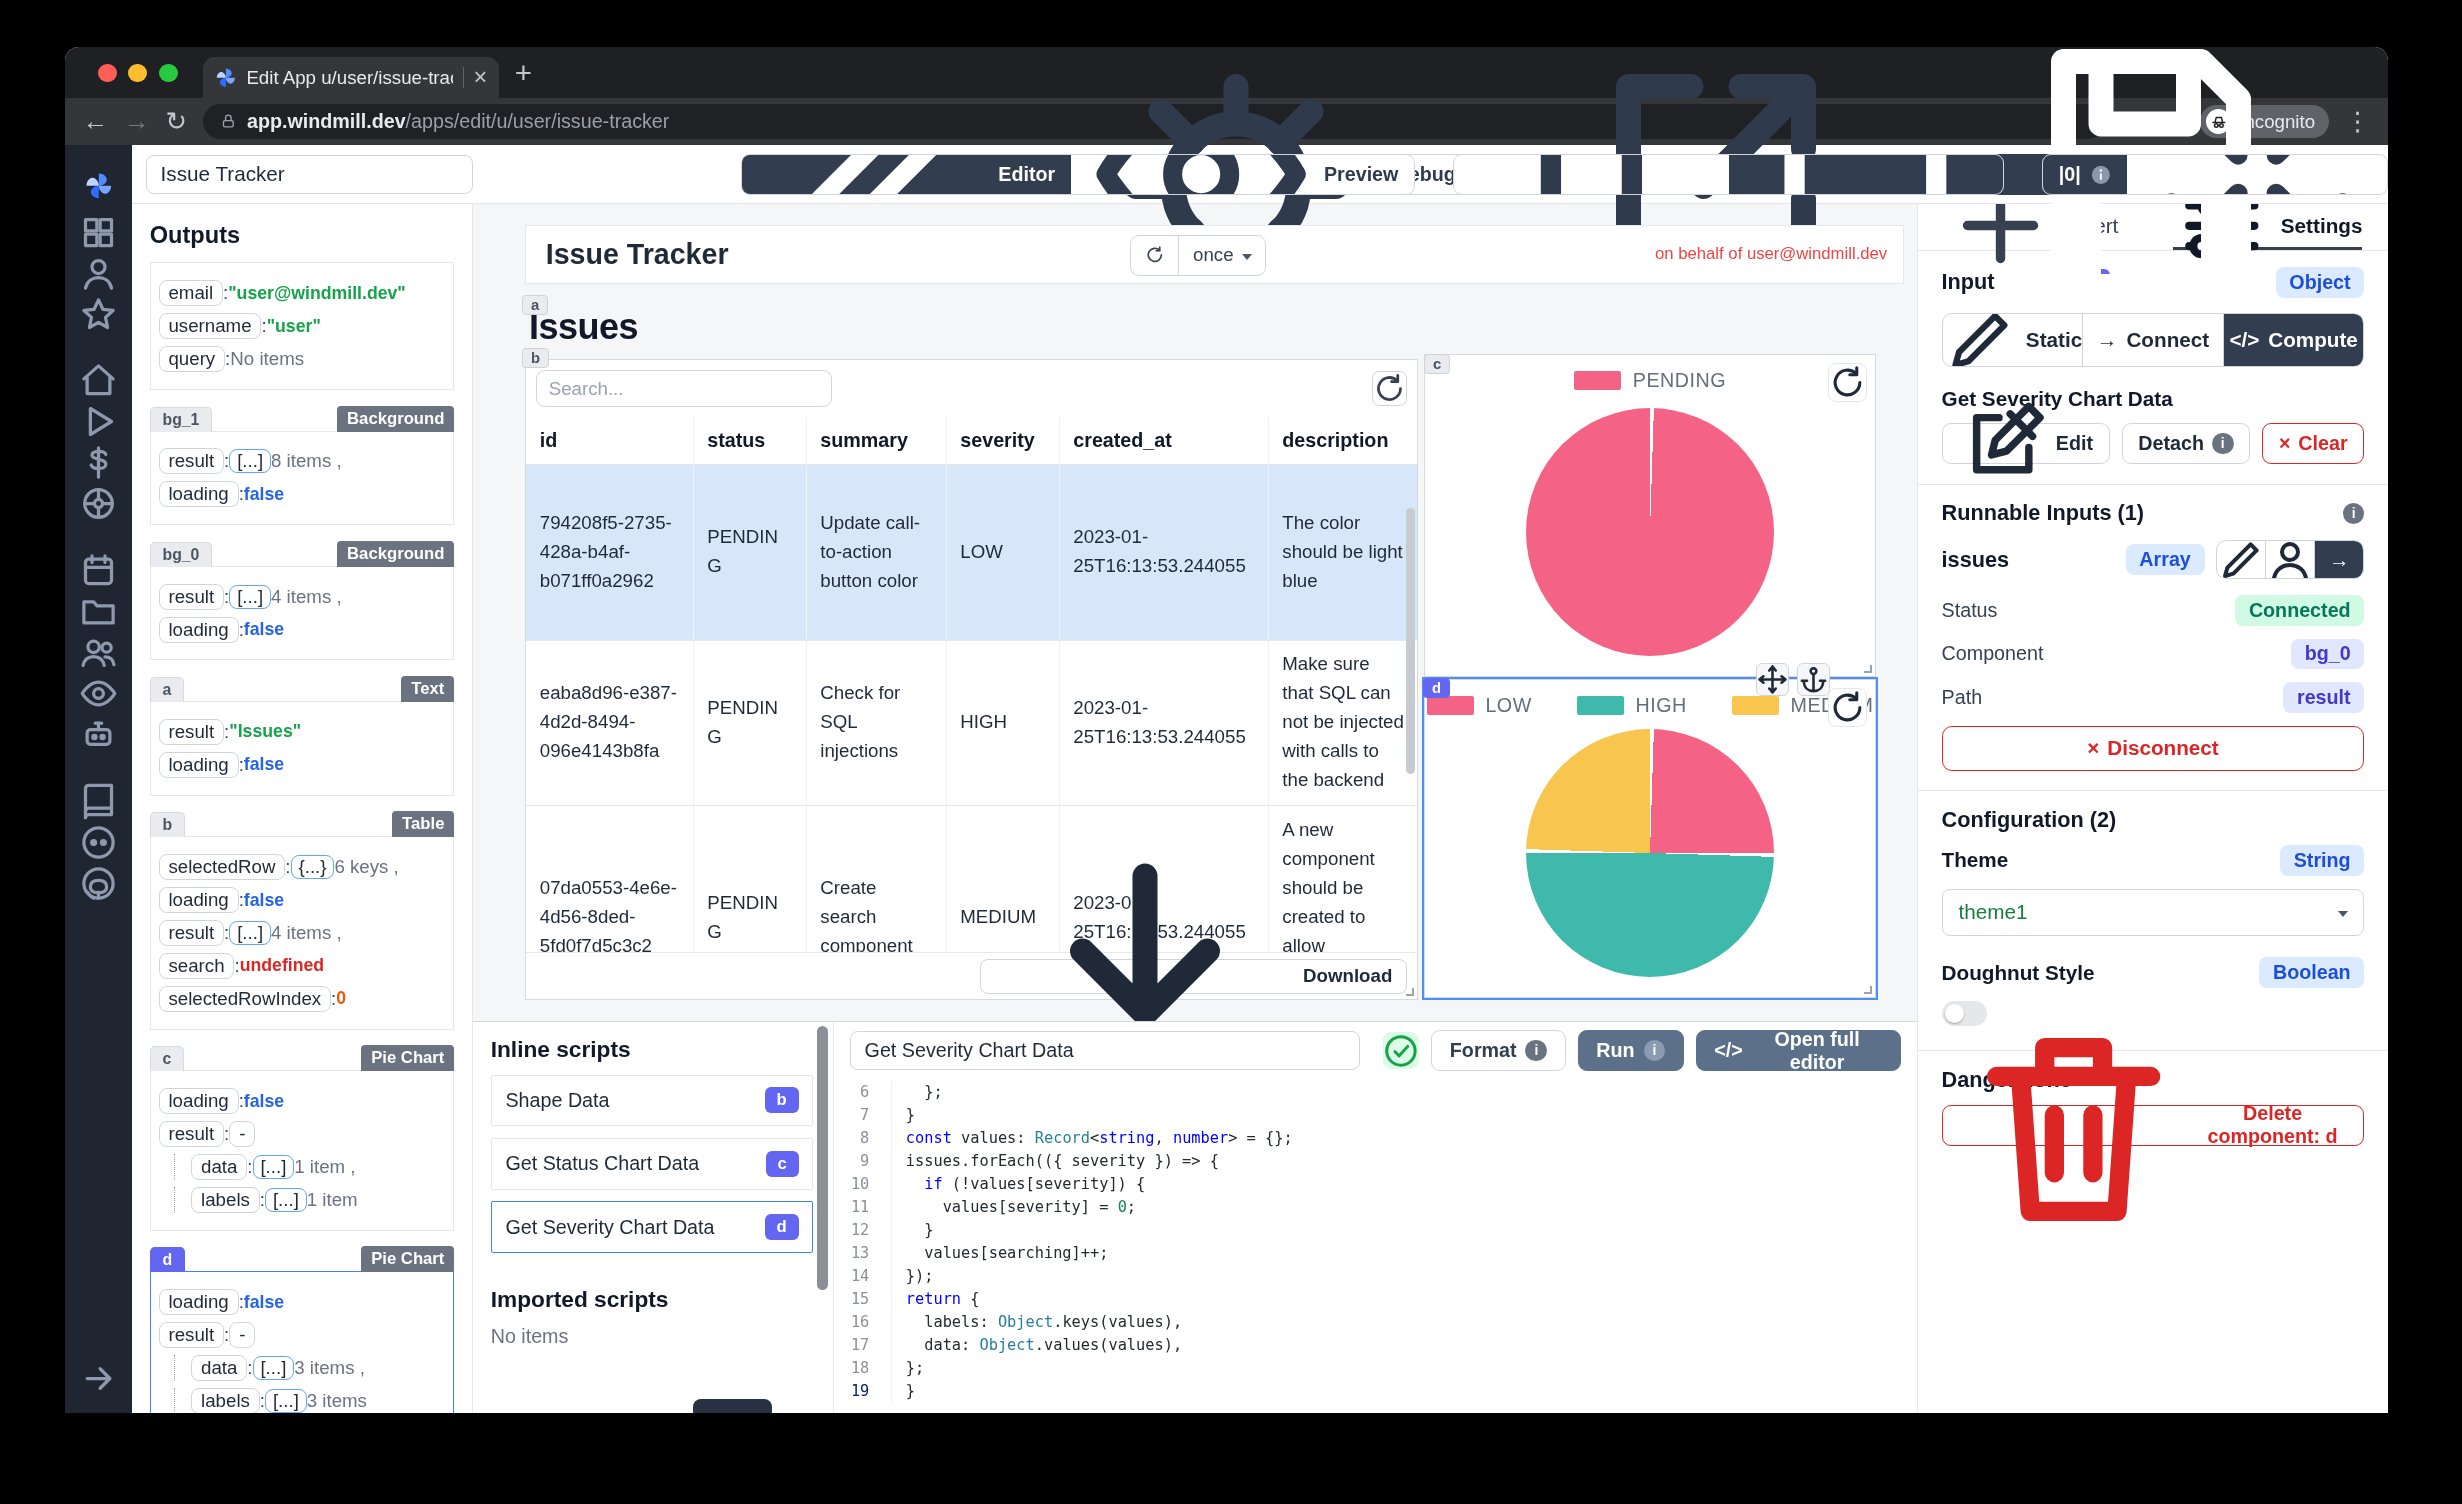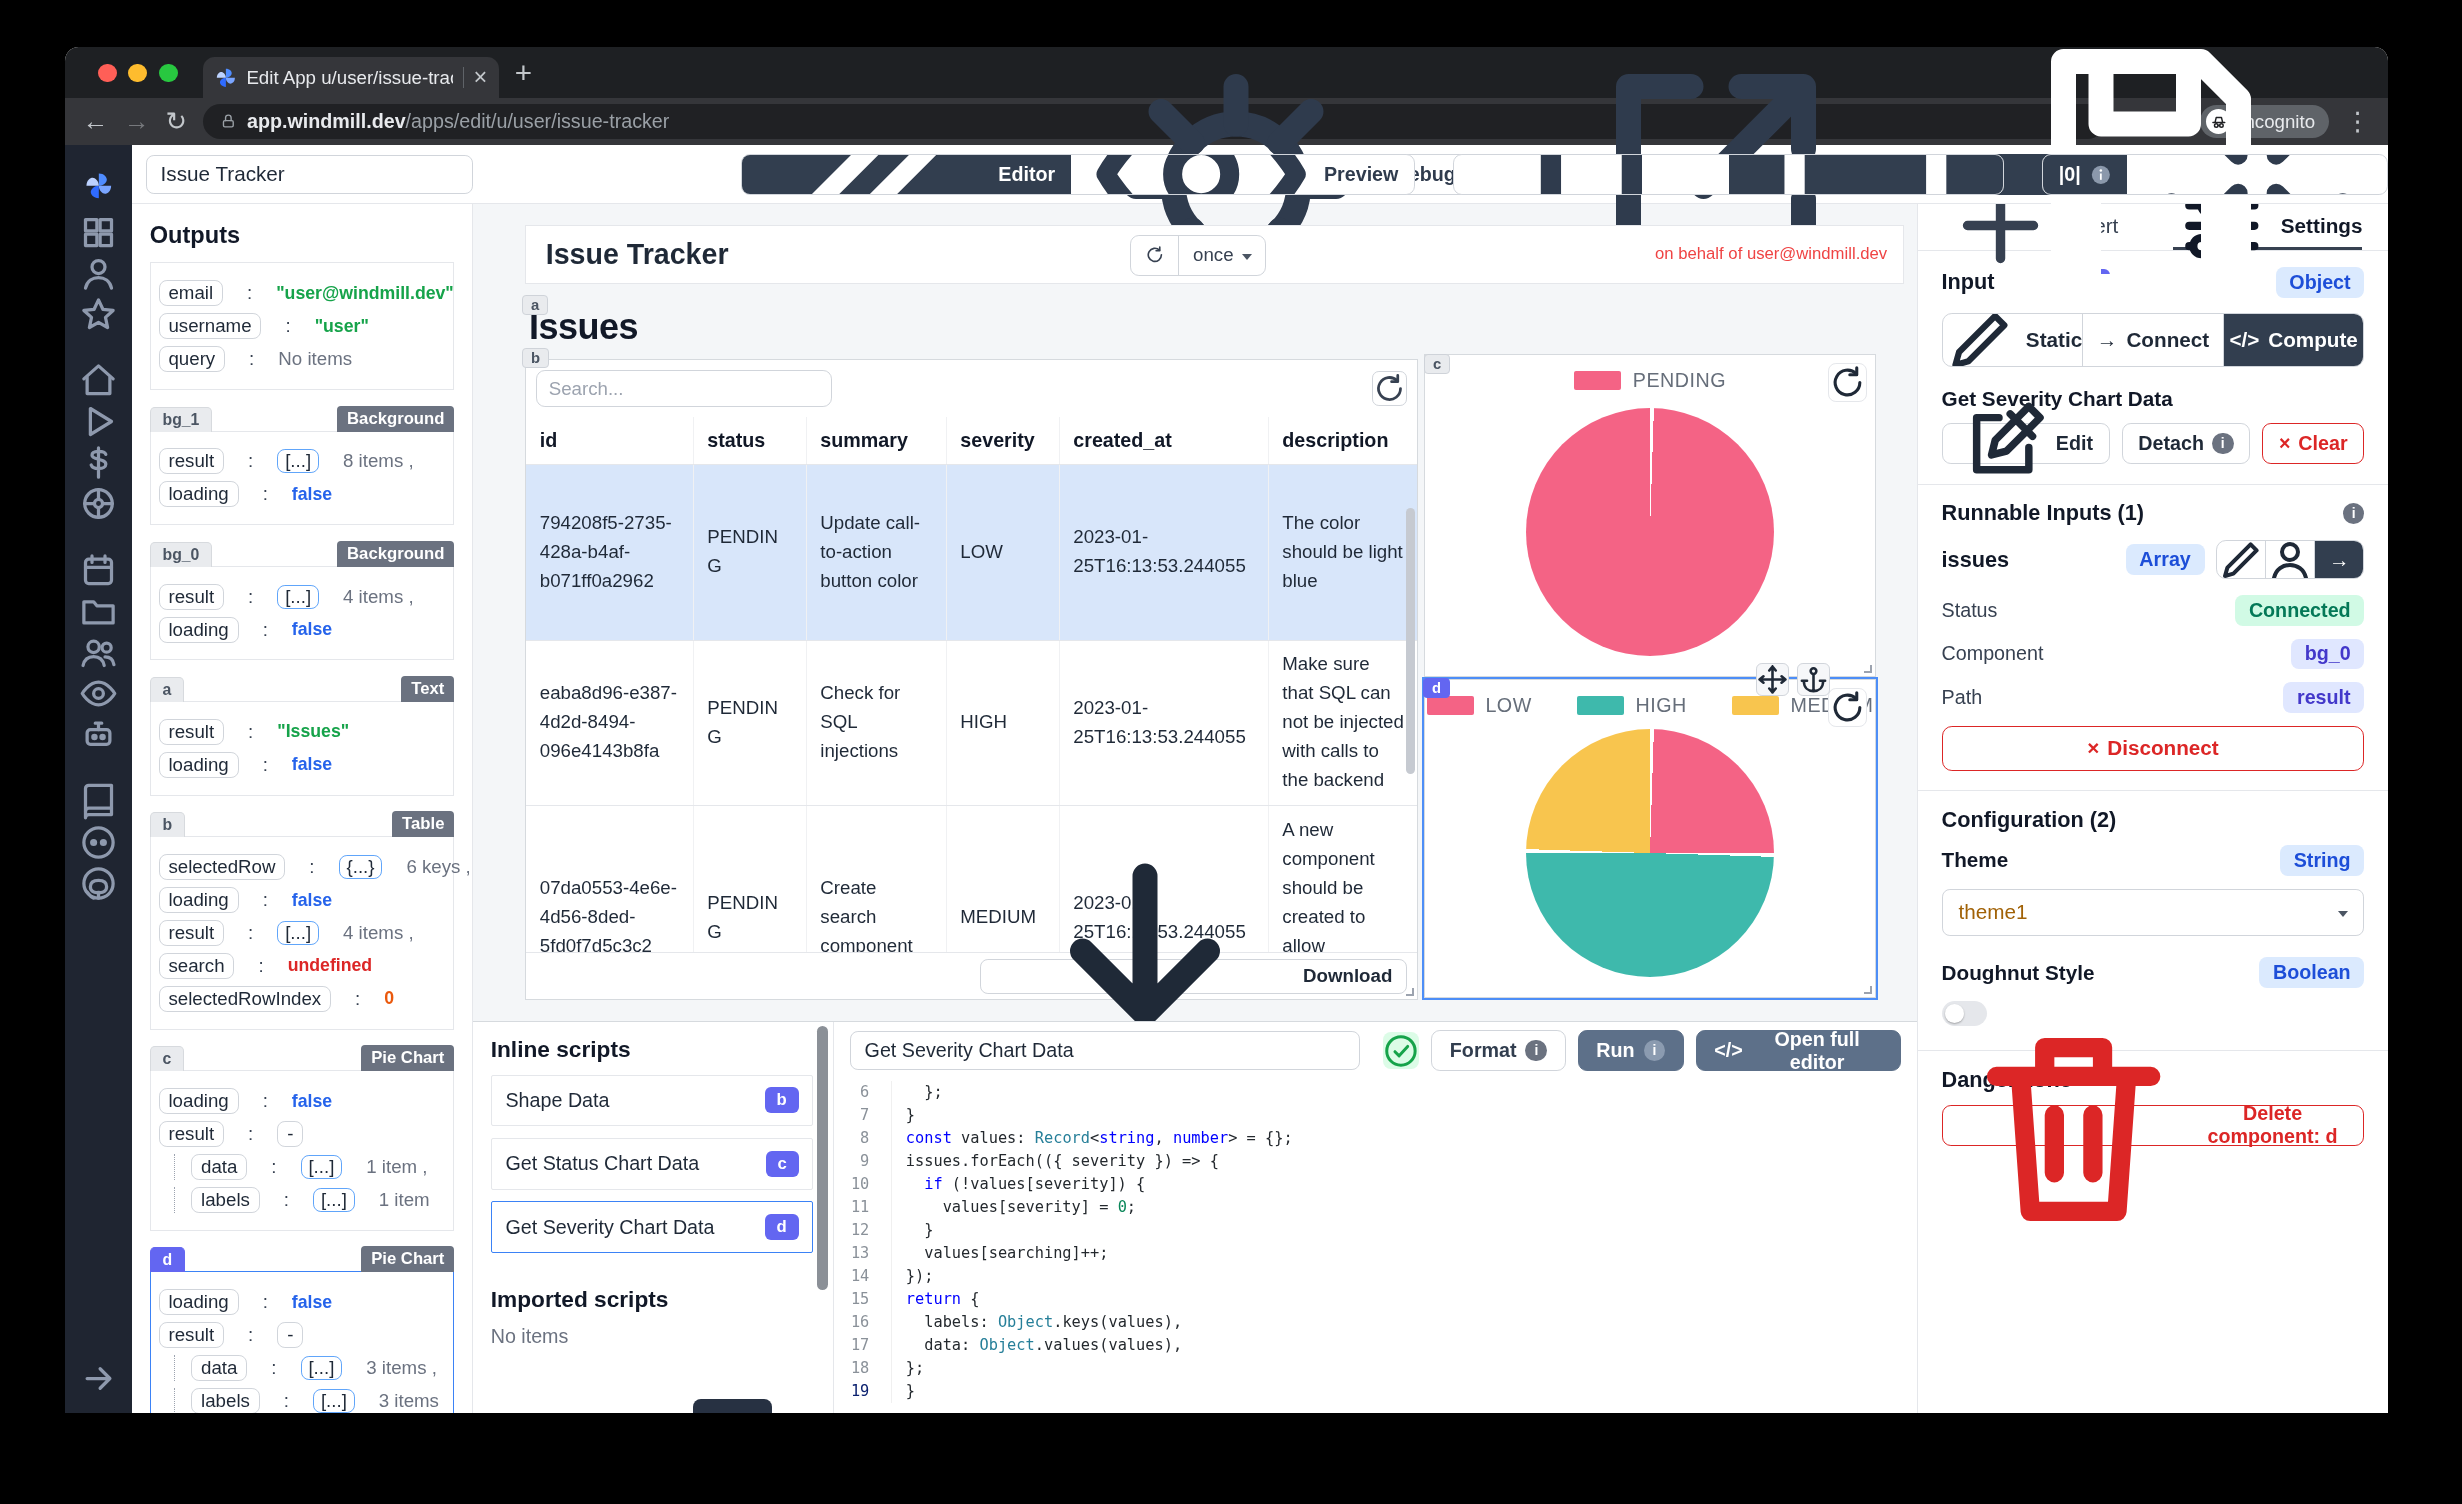--- a/index.html
+++ b/index.html
@@ -52,21 +52,21 @@
   .content { flex:1; display:flex; min-height:0; }
   .outputs { width:341px; background:#fff; border-right:1px solid #e5e7eb; padding:11.8px 17.7px; overflow:hidden; flex:none; font-size:18.7px; }
   .outputs h2 { font-size:23.6px; color:#111827; margin:5.9px 0 13.8px; }
   .out-group { margin-bottom:15.8px; }
   .out-ghead { display:flex; justify-content:space-between; align-items:flex-end; margin-bottom:-1px; position:relative; z-index:1; }
   .gtab { background:#e9ebee; border:1px solid #d7dade; border-bottom:none; border-radius:4.9px 4.9px 0 0; font-size:15.8px; font-weight:bold; color:#4b5563; padding:3px 11.8px; }
   .gtab.sel { background:#6366f1; border-color:#6366f1; color:#fff; }
   .gtype { background:#6b7280; color:#fff; font-size:16.7px; font-weight:bold; padding:3px 9.9px; border-radius:3.9px 3.9px 0 0; }
   .out-box { border:1px solid #e5e7eb; background:#fff; padding:9.9px 7.9px; }
   .out-box.sel { border:1px solid #3b82f6; }
-  .orow { display:flex; align-items:center; gap:24px; margin:6.9px 0; flex-wrap:nowrap; white-space:nowrap; }
+  .orow { display:flex; align-items:center; gap:0; margin:6.9px 0; flex-wrap:nowrap; white-space:nowrap; }
   .orow.ind { margin-left:15.8px; border-left:1px dotted #9ca3af; padding-left:15.8px; }
   .pill { border:1px solid #d1d5db; border-radius:7.9px; padding:1px 8.9px; color:#1f2937; background:#fff; font-size:18.7px; }
   .bpill { border:1.5px solid #60a5fa; border-radius:7.9px; padding:0 6.9px; color:#1f2937; font-size:18.7px; }
   .v-str { color:#16a34a; font-weight:bold; font-size:17.7px; }
   .v-bool { color:#2563eb; font-weight:bold; font-size:17.7px; }
   .v-mut { color:#6b7280; }
   .v-und { color:#dc2626; font-weight:bold; font-size:17.7px; }
   .v-num { color:#ea580c; font-weight:bold; font-size:17.7px; }
 
   .center { flex:1; display:flex; flex-direction:column; min-width:0; background:#f4f6f8; }
@@ -172,21 +172,21 @@
   .hr { height:1px; background:#e5e7eb; margin:3.9px -23.6px 15.8px; }
   .info-circ { width:21.7px; height:21.7px; border-radius:50%; background:#6b7280; color:#fff; display:inline-flex; align-items:center; justify-content:center; font-size:13.8px; font-weight:bold; font-style:normal; }
   .minirow { display:flex; align-items:center; margin-bottom:12.8px; }
   .minilabel { font-size:19.7px; color:#374151; }
   .gbadge { margin-left:auto; background:#d1fae5; color:#047857; font-weight:bold; font-size:19.7px; border-radius:7.9px; padding:3.9px 13.8px; }
   .ibadge { margin-left:auto; background:#e0e7ff; color:#4338ca; font-weight:bold; font-size:19.7px; border-radius:7.9px; padding:3.9px 13.8px; }
   .abadge { background:#dbeafe; color:#1d4ed8; font-weight:bold; font-size:19.7px; border-radius:7.9px; padding:3.9px 13.8px; }
   .seg3.small { height:39px; width:148px; margin:0; margin-left:11.8px; }
   .seg3.small > div { padding:0; }
   .wide-red { width:100%; border:1.5px solid #dc2626; color:#dc2626; background:#fff; font-weight:bold; font-size:20.7px; border-radius:9.9px; height:45px; display:flex; align-items:center; justify-content:center; gap:7.9px; margin-bottom:19.7px; }
-  .select { width:100%; height:47px; border:1px solid #d1d5db; border-radius:7.9px; display:flex; align-items:center; padding:0 15.8px; font-size:20.7px; color:#a16207; justify-content:space-between; margin-bottom:21.7px; }
+  .select { width:100%; height:47px; border:1px solid #d1d5db; border-radius:7.9px; display:flex; align-items:center; padding:0 15.8px; font-size:20.7px; color:#15803d; justify-content:space-between; margin-bottom:21.7px; }
   .toggle { width:45px; height:25.6px; background:#e5e7eb; border-radius:12.8px; position:relative; margin:3.9px 0 23.6px; }
   .toggle .knob { position:absolute; left:3px; top:3px; width:19.7px; height:19.7px; background:#fff; border-radius:50%; box-shadow:0 1px 2px rgba(0,0,0,.3); }
 </style>
 </head>
 <body>
 
 <div class="stage">
 <div class="window">
 
   <div class="tabstrip">

